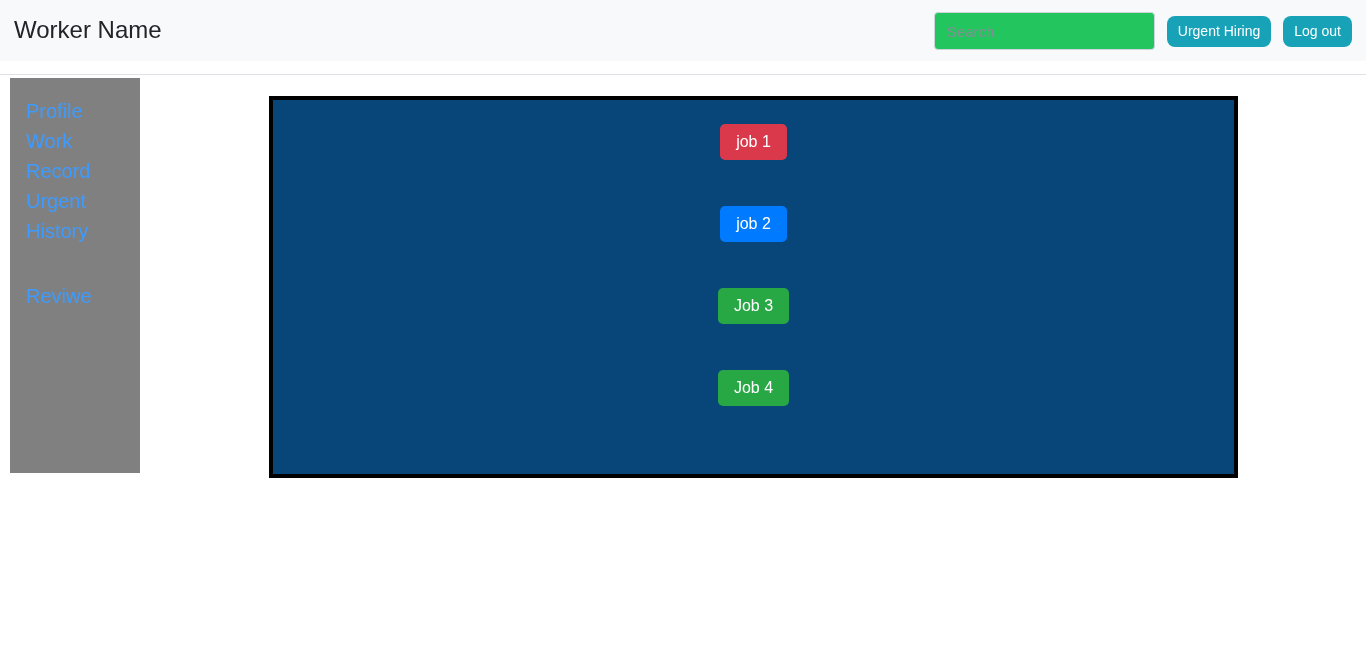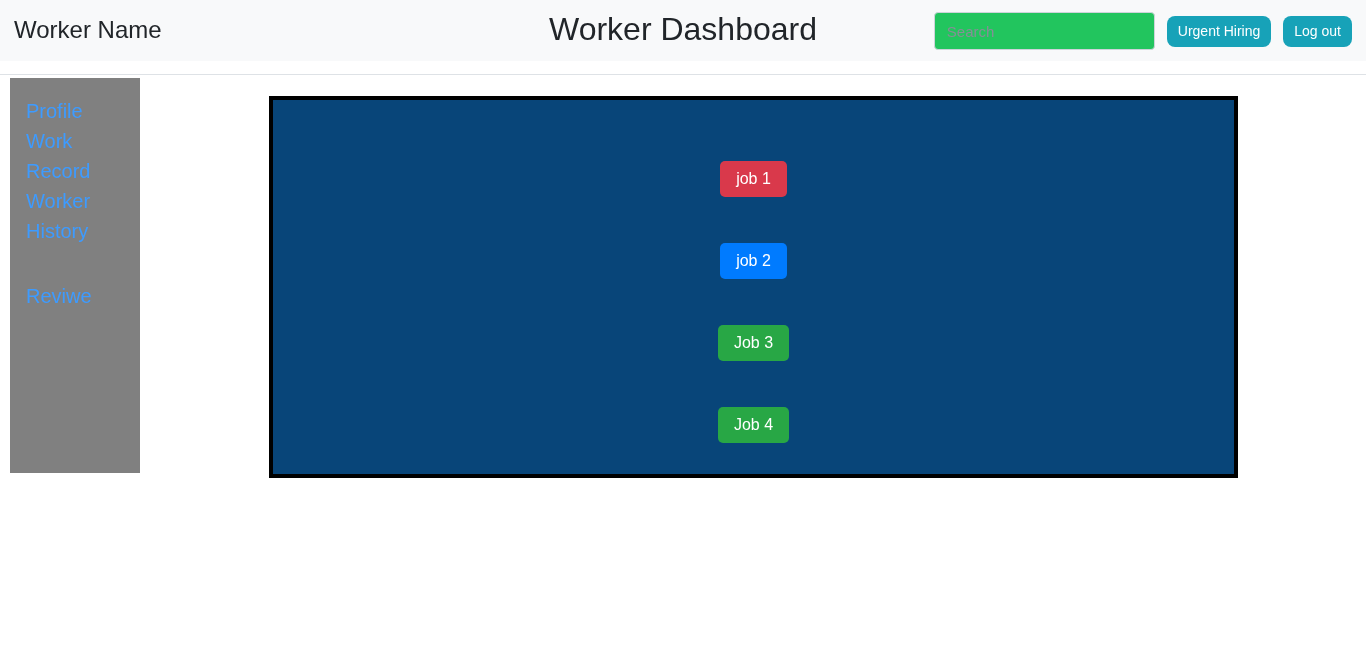--- a/index.html
+++ b/index.html
@@ -140,23 +140,22 @@
   .job-list {
     position: absolute;
     left: 0;
     top: 0;
     width: 100%;
     height: 100%;
     display: flex;
     flex-direction: column;
     align-items: center;
     justify-content: flex-start;
-    padding-top: 40px;
-    box-sizing: border-box;
-    margin-top: 21px;
+    padding-top: 24px;
+    box-sizing: border-box;
   }
   .job-btn {
     border: none;
     border-radius: 5px;
     color: #ffffff;
     font-size: 16px;
     line-height: 20px;
     font-family: "Liberation Sans", sans-serif;
     padding: 8px 16px;
     min-width: 63px;
@@ -169,34 +168,33 @@
   .job-danger  { background: #d9394b; }
   .job-primary { background: #007bff; }
   .job-success { background: #28a745; }
 </style>
 </head>
 <body>
 
 <div class="navbar">
   <div class="navbar-brand">Worker Name</div>
 
-  <h1 class="navbar-title">Worker Dashboard</h1>
 
   <div class="navbar-right">
     <input class="search-input" type="text" placeholder="Search" style="">
     <button class="btn-teal">Urgent Hiring</button>
     <button class="btn-teal">Log out</button>
   </div>
 </div>
 <div class="header-rule"></div>
 
 <nav class="sidebar">
   <a class="sidebar-link">Profile</a>
   <a class="sidebar-link">Work Record</a>
-  <a class="sidebar-link tight">Worker History</a>
+  <a class="sidebar-link tight">Urgent History</a>
   <a class="sidebar-link">Reviwe</a>
 </nav>
 
 <section class="job-panel">
   <div class="job-list">
     <button class="job-btn job-danger">job 1</button>
     <button class="job-btn job-primary">job 2</button>
     <button class="job-btn job-success">Job 3</button>
     <button class="job-btn job-success">Job 4</button>
   </div>

